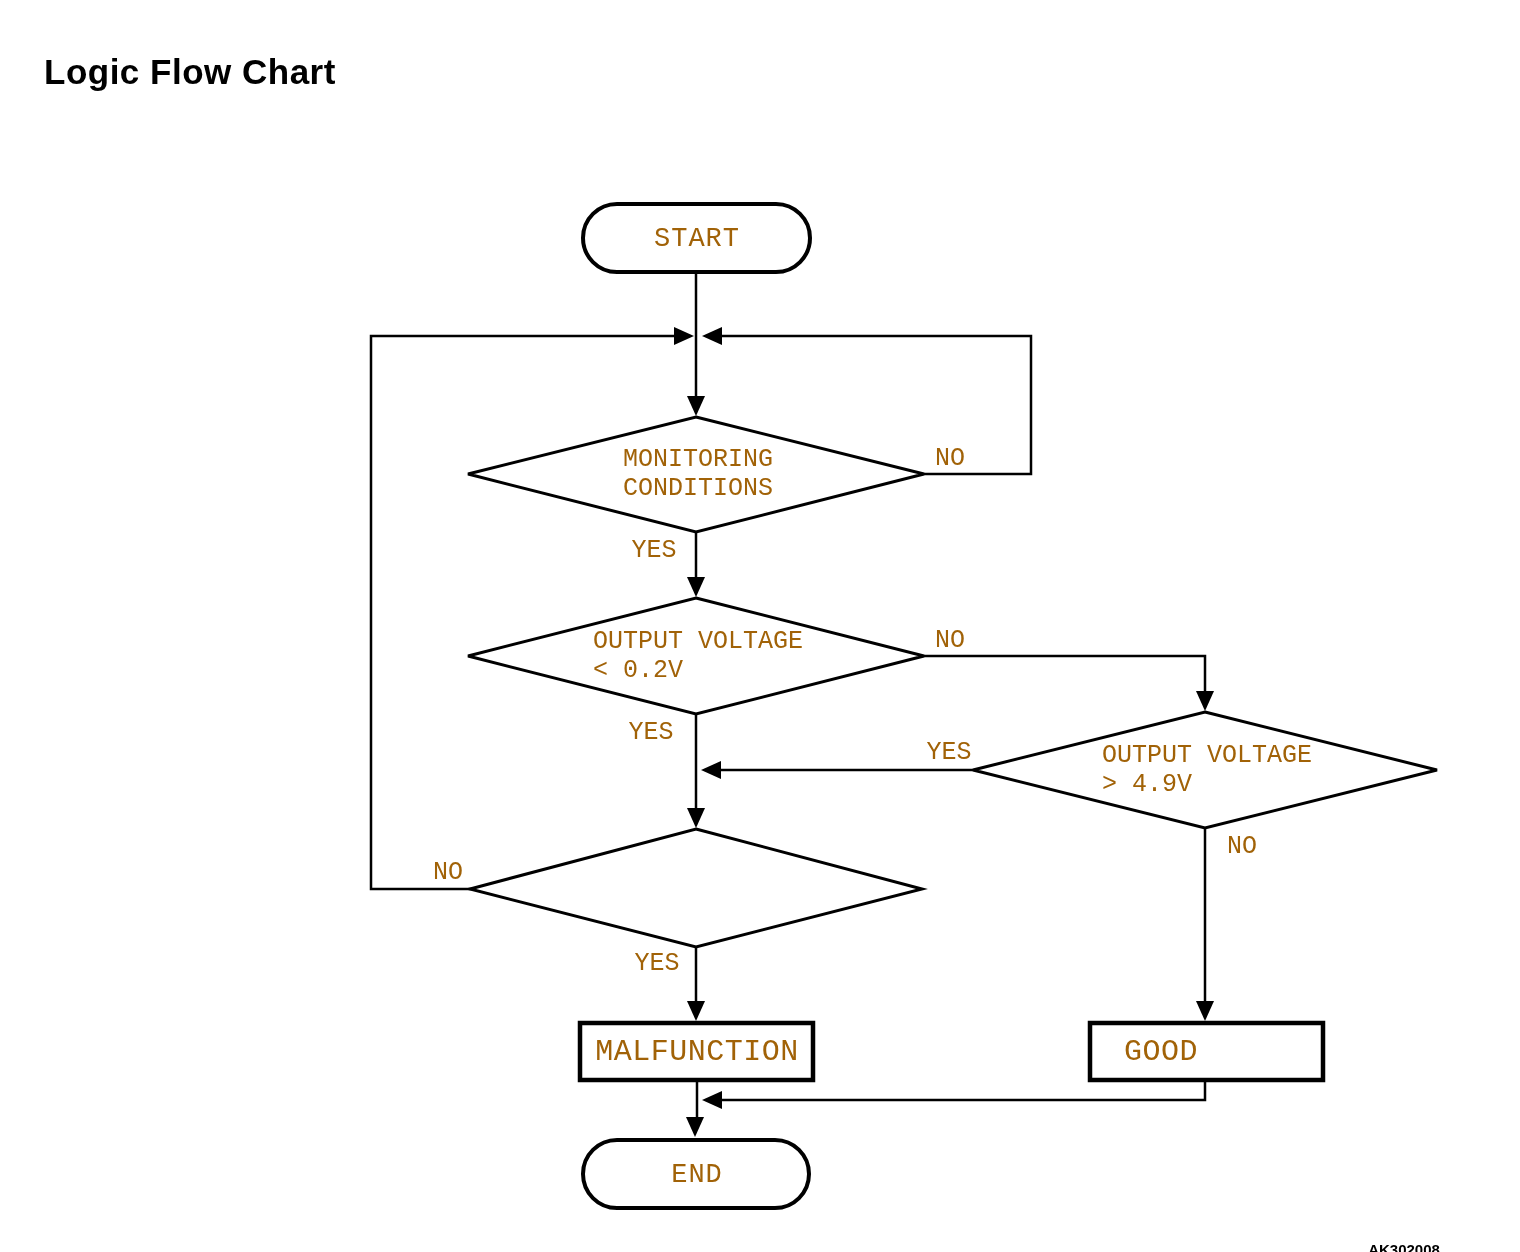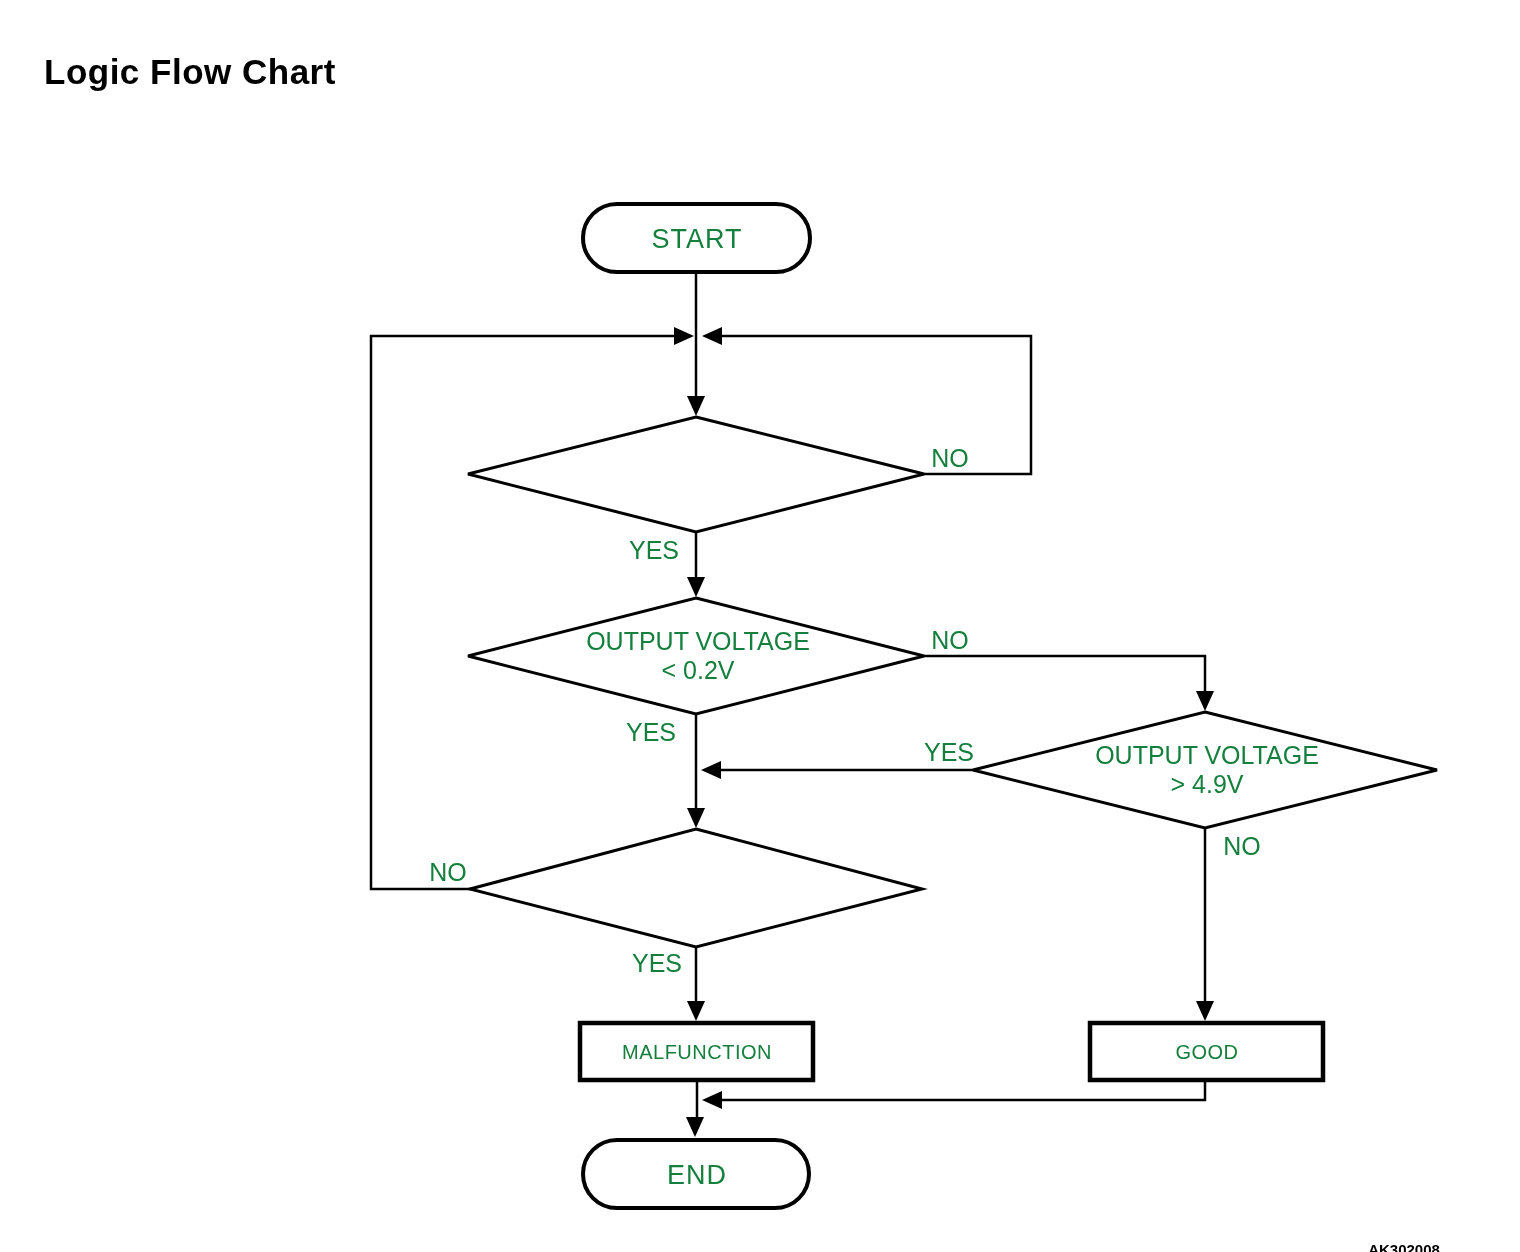--- a/index.html
+++ b/index.html
@@ -32,30 +32,30 @@
     left: 0;
     top: 0;
     width: 1520px;
     height: 1252px;
   }
   .lbl {
     position: absolute;
     transform: translate(-50%, -50%);
     font-size: 25px;
     line-height: 29px;
-    text-align: center;
     white-space: nowrap;
-    color: #15803d;
+    color: #a16207;
+    font-family: Liberation Mono, monospace;
   }
   .terminator-lbl {
     font-size: 27px;
     letter-spacing: 1px;
   }
   .process-lbl {
-    font-size: 20px;
+    font-size: 30px;
     letter-spacing: 0.5px;
   }
   .figure-code {
     position: absolute;
     transform: translate(-50%, -50%);
     left: 1404px;
     top: 1217px;
     font-size: 15px;
     font-weight: bold;
     white-space: nowrap;
@@ -105,35 +105,39 @@
       <polygon points="1205,680 1437,738 1205,796 973,738" stroke-width="3"></polygon>
       <polygon points="696,797 922,857 696,915 470,857" stroke-width="3"></polygon>
       <rect x="580" y="991" width="233" height="57" stroke-width="4.5"></rect>
       <rect x="1090" y="991" width="233" height="57" stroke-width="4.5"></rect>
       <rect x="583" y="1108" width="226" height="68" rx="34" ry="34" stroke-width="4"></rect>
     </g>
   </svg>
 
   <div class="lbl terminator-lbl" style="left:697px; top:207px;">START</div>
 
+  <div class="lbl" style="left:698px; top:442px;">
+    <div>MONITORING</div>
+    <div>CONDITIONS</div>
+  </div>
 
   <div class="lbl" style="left:698px; top:624px;">
     <div>OUTPUT VOLTAGE</div>
     <div>&lt; 0.2V</div>
   </div>
 
   <div class="lbl" style="left:1207px; top:738px;">
     <div>OUTPUT VOLTAGE</div>
     <div>&gt; 4.9V</div>
   </div>
 
 
   <div class="lbl process-lbl" style="left:697px; top:1020px;">MALFUNCTION</div>
 
-  <div class="lbl process-lbl" style="left:1207px; top:1020px;">GOOD</div>
+  <div class="lbl process-lbl" style="left:1161px; top:1020px;">GOOD</div>
 
   <div class="lbl terminator-lbl" style="left:697px; top:1143px;">END</div>
 
   <div class="lbl" style="left:950px; top:426px;">NO</div>
   <div class="lbl" style="left:654px; top:518px;">YES</div>
   <div class="lbl" style="left:950px; top:608px;">NO</div>
   <div class="lbl" style="left:651px; top:700px;">YES</div>
   <div class="lbl" style="left:949px; top:720px;">YES</div>
   <div class="lbl" style="left:1242px; top:814px;">NO</div>
   <div class="lbl" style="left:448px; top:840px;">NO</div>

